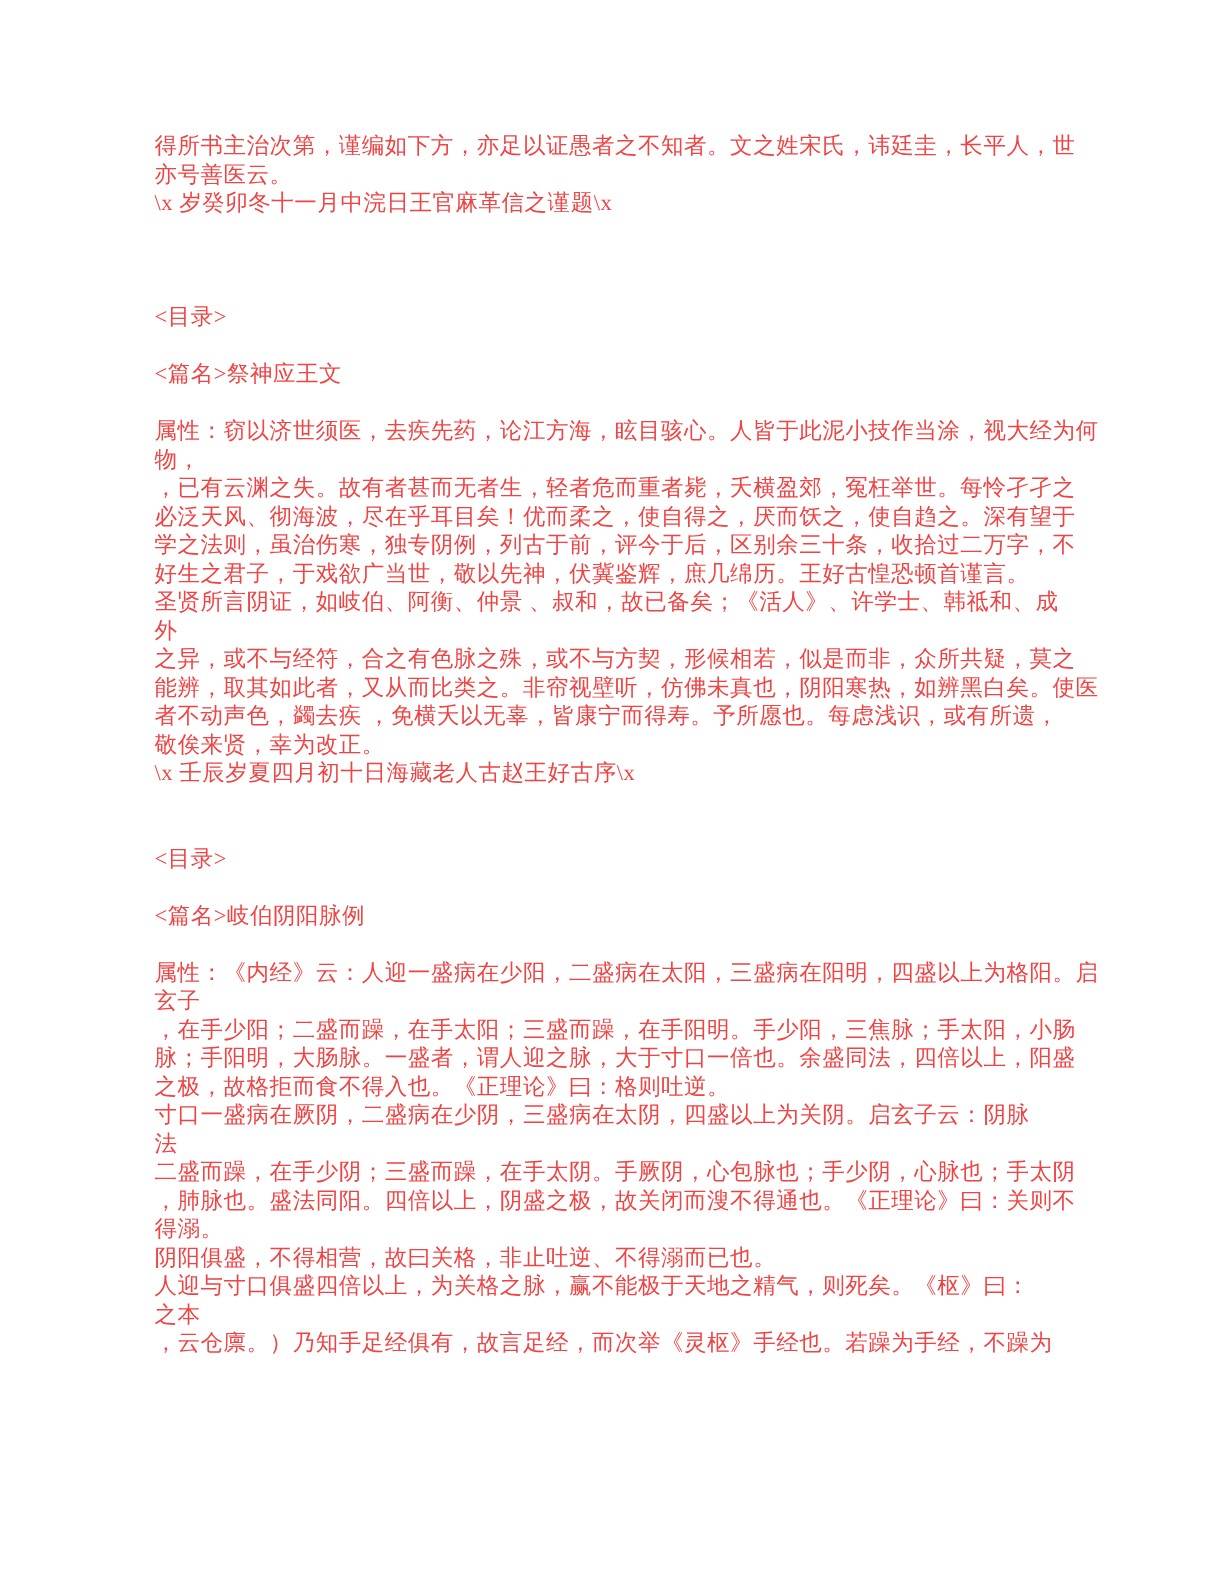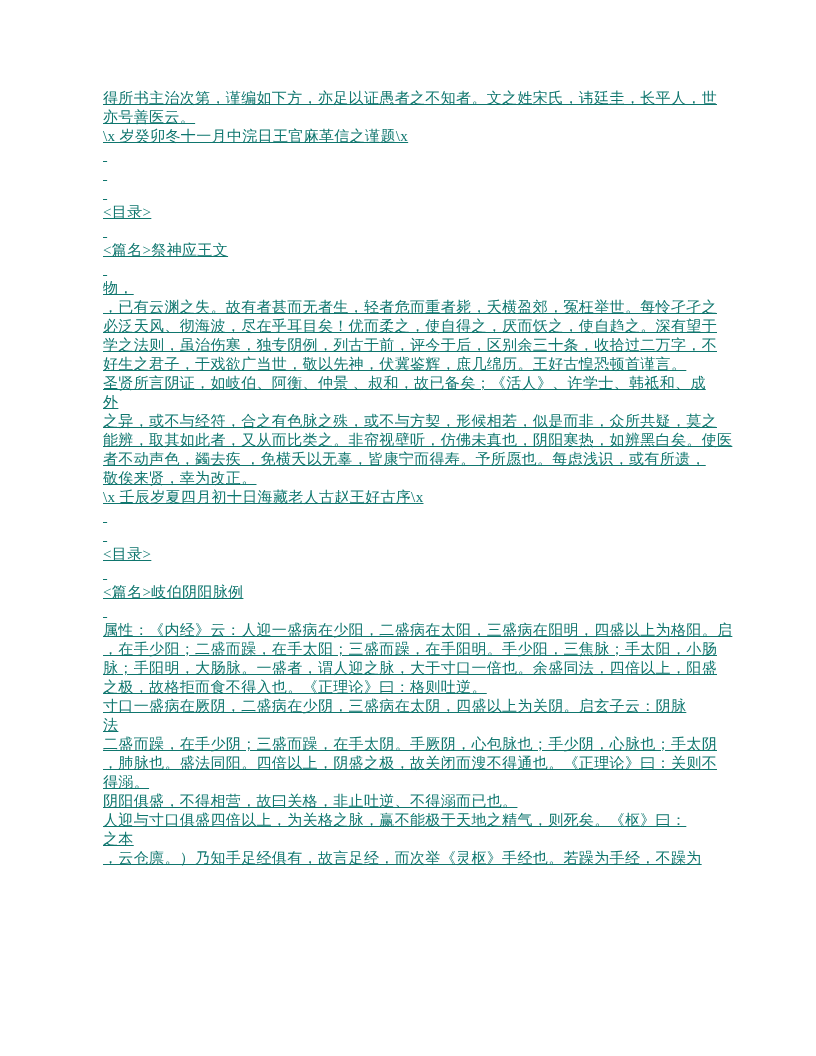--- a/index.html
+++ b/index.html
@@ -18,59 +18,60 @@
     position: absolute;
     left: 103px;
     top: 89px;
     width: 640px;
   }
   .text-line {
     font-family: "Liberation Serif", "DejaVu Serif", serif;
     font-size: 15px;
     line-height: 19px;
     letter-spacing: 0.35px;
-    color: #0f766e;
+    color: #ef4444;
     white-space: pre;
-    text-decoration: underline;
   }
 </style>
 </head>
 <body>
 
 <div class="page">
   <div class="content">
       <div class="text-line">得所书主治次第，谨编如下方，亦足以证愚者之不知者。文之姓宋氏，讳廷圭，长平人，世</div>
       <div class="text-line">亦号善医云。</div>
       <div class="text-line">\x 岁癸卯冬十一月中浣日王官麻革信之谨题\x</div>
       <div class="text-line">&nbsp;</div>
       <div class="text-line">&nbsp;</div>
       <div class="text-line">&nbsp;</div>
       <div class="text-line">&lt;目录&gt;</div>
       <div class="text-line">&nbsp;</div>
       <div class="text-line">&lt;篇名&gt;祭神应王文</div>
       <div class="text-line">&nbsp;</div>
+      <div class="text-line">属性：窃以济世须医，去疾先药，论江方海，眩目骇心。人皆于此泥小技作当涂，视大经为何</div>
       <div class="text-line">物，</div>
       <div class="text-line">，已有云渊之失。故有者甚而无者生，轻者危而重者毙，夭横盈郊，冤枉举世。每怜孑孑之</div>
       <div class="text-line">必泛天风、彻海波，尽在乎耳目矣！优而柔之，使自得之，厌而饫之，使自趋之。深有望于</div>
       <div class="text-line">学之法则，虽治伤寒，独专阴例，列古于前，评今于后，区别余三十条，收拾过二万字，不</div>
       <div class="text-line">好生之君子，于戏欲广当世，敬以先神，伏冀鉴辉，庶几绵历。王好古惶恐顿首谨言。</div>
       <div class="text-line">圣贤所言阴证，如岐伯、阿衡、仲景 、叔和，故已备矣；《活人》、许学士、韩祗和、成</div>
       <div class="text-line">外</div>
       <div class="text-line">之异，或不与经符，合之有色脉之殊，或不与方契，形候相若，似是而非，众所共疑，莫之</div>
       <div class="text-line">能辨，取其如此者，又从而比类之。非帘视壁听，仿佛未真也，阴阳寒热，如辨黑白矣。使医</div>
       <div class="text-line">者不动声色，蠲去疾 ，免横夭以无辜，皆康宁而得寿。予所愿也。每虑浅识，或有所遗，</div>
       <div class="text-line">敬俟来贤，幸为改正。</div>
       <div class="text-line">\x 壬辰岁夏四月初十日海藏老人古赵王好古序\x</div>
       <div class="text-line">&nbsp;</div>
       <div class="text-line">&nbsp;</div>
       <div class="text-line">&lt;目录&gt;</div>
       <div class="text-line">&nbsp;</div>
       <div class="text-line">&lt;篇名&gt;岐伯阴阳脉例</div>
       <div class="text-line">&nbsp;</div>
       <div class="text-line">属性：《内经》云：人迎一盛病在少阳，二盛病在太阳，三盛病在阳明，四盛以上为格阳。启</div>
+      <div class="text-line">玄子</div>
       <div class="text-line">，在手少阳；二盛而躁，在手太阳；三盛而躁，在手阳明。手少阳，三焦脉；手太阳，小肠</div>
       <div class="text-line">脉；手阳明，大肠脉。一盛者，谓人迎之脉，大于寸口一倍也。余盛同法，四倍以上，阳盛</div>
       <div class="text-line">之极，故格拒而食不得入也。《正理论》曰：格则吐逆。</div>
       <div class="text-line">寸口一盛病在厥阴，二盛病在少阴，三盛病在太阴，四盛以上为关阴。启玄子云：阴脉</div>
       <div class="text-line">法</div>
       <div class="text-line">二盛而躁，在手少阴；三盛而躁，在手太阴。手厥阴，心包脉也；手少阴，心脉也；手太阴</div>
       <div class="text-line">，肺脉也。盛法同阳。四倍以上，阴盛之极，故关闭而溲不得通也。《正理论》曰：关则不</div>
       <div class="text-line">得溺。</div>
       <div class="text-line">阴阳俱盛，不得相营，故曰关格，非止吐逆、不得溺而已也。</div>
       <div class="text-line">人迎与寸口俱盛四倍以上，为关格之脉，赢不能极于天地之精气，则死矣。《枢》曰：</div>

